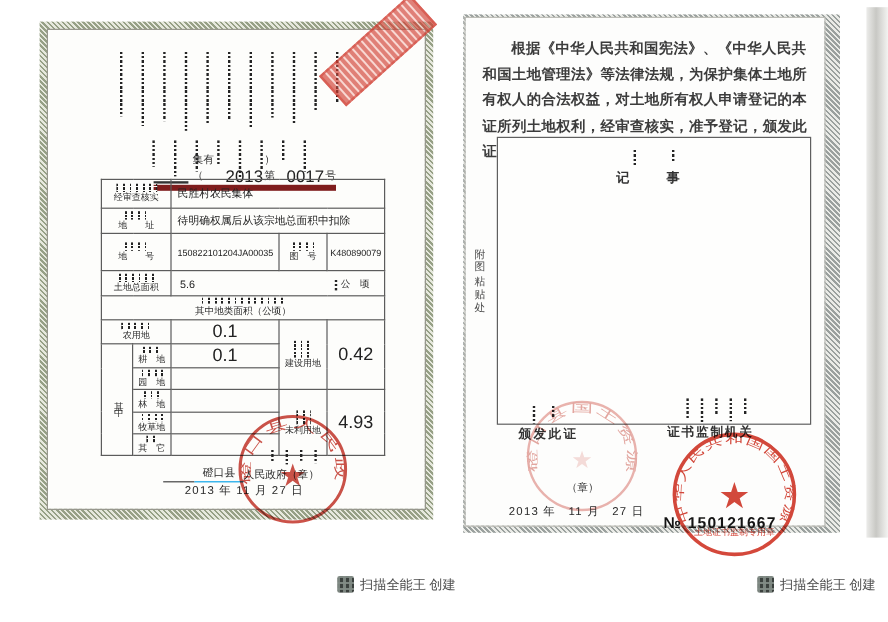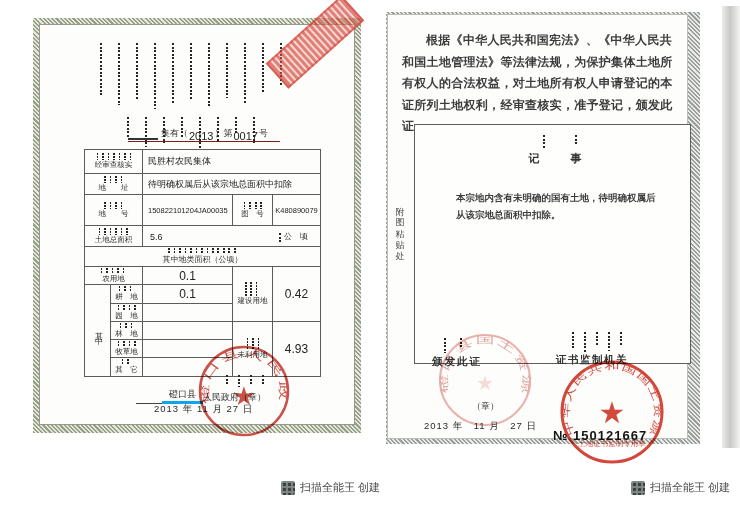--- a/index.html
+++ b/index.html
@@ -28,65 +28,65 @@
                      repeating-linear-gradient(90deg,#222 0 1.5px,rgba(0,0,0,0) 1.5px 5.5px);}
 
   
   .hdr-block{position:absolute;left:28px;top:18px;width:246px;}
   .hdr-block .mgrow{gap:16px;margin-bottom:8px;}
   .corner-stamp{position:absolute;width:98px;height:30px;right:-12px;top:0px;transform:rotate(-42deg);
     border:2px solid rgba(208,62,50,.75);
     background:repeating-linear-gradient(90deg,rgba(208,62,50,.75) 0 3px,rgba(242,160,150,.45) 3px 5px);
     opacity:.88;}
   .docno{position:absolute;left:88px;top:102px;width:152px;display:flex;align-items:flex-end;
-    font-size:9px;color:#333;border-bottom:1px solid #7f1d1d;padding-bottom:1px;}
+    font-size:9px;color:#333;border-bottom:5px solid #7f1d1d;padding-bottom:1px;}
   .docno .lead{width:30px;border-bottom:2px solid #333;margin-right:3px;height:6px;}
-  .docno .hand{font-size:11px;color:#222;transform:translateY(2px);padding:0 1px;}
+  .docno .hand{font-size:14px;color:#222;transform:translateY(2px);padding:0 1px;}
 
   table.cert{position:absolute;left:44px;top:124px;width:236px;border-collapse:collapse;table-layout:fixed;}
   table.cert td{border:1px solid #5c5c5c;padding:1px 2px;vertical-align:middle;overflow:hidden;}
   .lbl{font-size:7.5px;color:#2e2e2e;text-align:center;line-height:1.1;}
   .val{font-size:9px;color:#222;text-align:left;padding-left:5px !important;}
-  .val-c{font-size:12px;color:#222;text-align:center;}
+  .val-c{font-size:15px;color:#222;text-align:center;}
   .subhead{font-size:8px;text-align:center;color:#2e2e2e;}
   .qz{writing-mode:vertical-rl;text-orientation:upright;font-size:8px;letter-spacing:5px;text-align:center;color:#2e2e2e;}
   .unit-wrap{display:flex;justify-content:flex-end;align-items:flex-end;gap:3px;padding-right:10px;font-size:8px;color:#2e2e2e;}
 
   .issuer-line{position:absolute;left:96px;top:350px;width:160px;font-size:9px;color:#2a2a2a;}
   .issuer-line .mgrow{gap:10px;margin:0 0 1px 58px;}
   .issuer-row{display:flex;align-items:flex-end;}
   .u-lead{width:26px;border-bottom:1px solid #444;height:10px;}
-  .county{border-bottom:3px solid #0ea5e9;padding:0 7px;}
+  .county{border-bottom:1px solid #0ea5e9;padding:0 7px;}
   .l-date{position:absolute;left:114px;top:378px;font-size:9.5px;color:#2a2a2a;letter-spacing:1px;}
 
   .seal{position:absolute;mix-blend-mode:multiply;}
   .seal-gov{left:156px;top:318px;width:96px;height:96px;opacity:.88;}
 
   
   .preamble{position:absolute;left:16px;top:18px;width:274px;font-size:12px;font-weight:600;
     color:#3c3c3c;line-height:1.8;text-indent:2em;letter-spacing:.3px;}
-  .notes-box{position:absolute;left:28px;top:112px;width:260px;height:238px;border:1px solid #5f5f5f;background:#fefefd;padding-left:15px;}
+  .notes-box{position:absolute;left:28px;top:102px;width:260px;height:238px;border:1px solid #5f5f5f;background:#fefefd;}
   .notes-box .mgrow{gap:30px;margin-top:10px;}
   .notes-title{text-align:center;font-size:11px;font-weight:600;letter-spacing:10px;color:#333;margin-top:2px;}
   .notes-body{margin:24px 26px 0 26px;font-size:9.5px;font-weight:600;color:#3d3d3d;line-height:1.75;}
   .margin-vert{position:absolute;left:7px;top:188px;writing-mode:vertical-rl;text-orientation:upright;
     font-size:9px;letter-spacing:11px;color:#4a4a4a;}
   .reg-mg{position:absolute;left:58px;top:326px;}
   .reg-label{position:absolute;left:46px;top:343px;font-size:10.5px;font-weight:600;letter-spacing:2px;color:#333;}
   .seal-reg{left:49px;top:318px;width:100px;height:100px;opacity:.8;}
   .reg-note{position:absolute;left:86px;top:388px;font-size:9px;color:#333;z-index:3;}
   .reg-date{position:absolute;left:38px;top:408px;font-size:9.5px;color:#2a2a2a;letter-spacing:1px;z-index:3;}
   .mk-mg{position:absolute;left:186px;top:320px;}
   .mk-label{position:absolute;left:170px;top:341px;font-size:10.5px;font-weight:600;letter-spacing:1.5px;color:#333;}
   .seal-mk{left:171px;top:345px;width:110px;height:110px;opacity:.93;}
   .serial{position:absolute;left:167px;top:416px;font-size:13px;font-weight:bold;color:#141414;
     letter-spacing:1px;z-index:4;}
 
   
-  .wm{position:absolute;display:flex;align-items:flex-end;gap:5px;font-size:11px;color:#4c4c4c;}
+  .wm{position:absolute;display:flex;align-items:flex-start;gap:5px;font-size:11px;color:#4c4c4c;font-family:Liberation Serif, serif;}
   .wm-ico{width:14px;height:14px;background:#3b413e;border-radius:2px;
     background-image:repeating-linear-gradient(90deg,rgba(130,140,134,.9) 0 2px,rgba(0,0,0,0) 2px 5px),
                      repeating-linear-gradient(180deg,rgba(130,140,134,.9) 0 2px,rgba(0,0,0,0) 2px 5px);}
 </style>
 </head>
 <body>
 
 <div class="canvas">
   <div class="edge-strip"></div>
 
@@ -272,21 +272,20 @@
     <div class="paper-r-in"></div>
 
     <div class="preamble">根据《中华人民共和国宪法》、《中华人民共和国土地管理法》等法律法规，为保护集体土地所有权人的合法权益，对土地所有权人申请登记的本证所列土地权利，经审查核实，准予登记，颁发此证。</div>
 
     <div class="notes-box">
       <div class="mgrow">
         <span class="mgc" style="height:14px"></span>
           <span class="mgc" style="height:10px"></span>
       </div>
       <div class="notes-title">记　事</div>
-      <div class="notes-body">本宗地内含有未明确的国有土地，待明确权属后从该宗地总面积中扣除。</div>
     </div>
 
     <div class="margin-vert">附图粘贴处</div>
 
     <div class="reg-mg mgrow" style="gap:14px">
       <span class="mgc" style="height:15px"></span>
         <span class="mgc" style="height:11px"></span>
     </div>
     <div class="reg-label">颁发此证</div>
 

